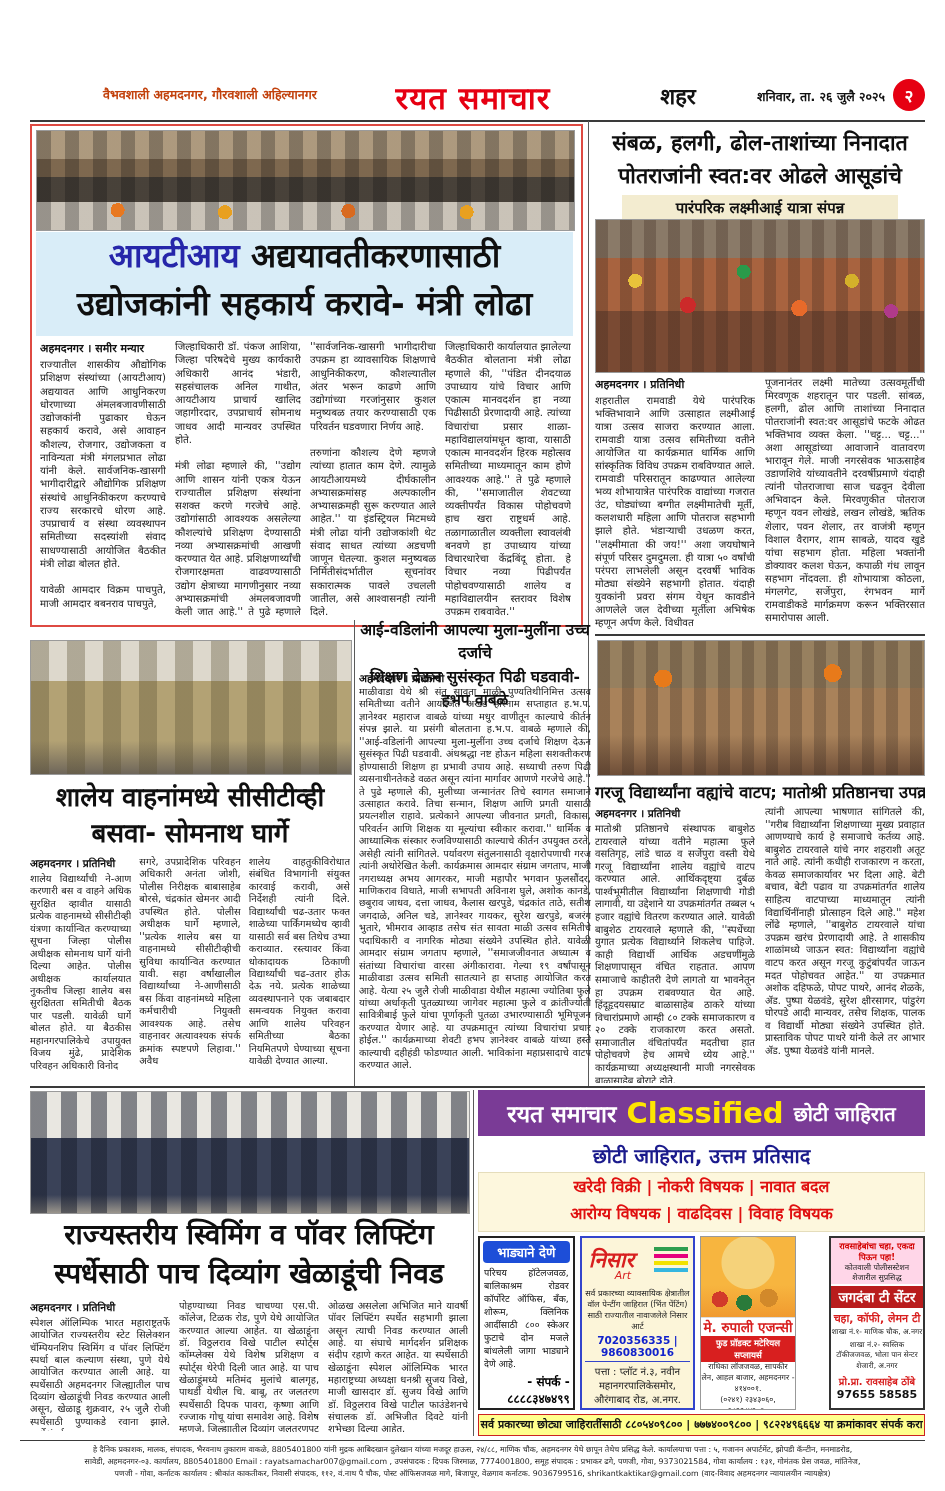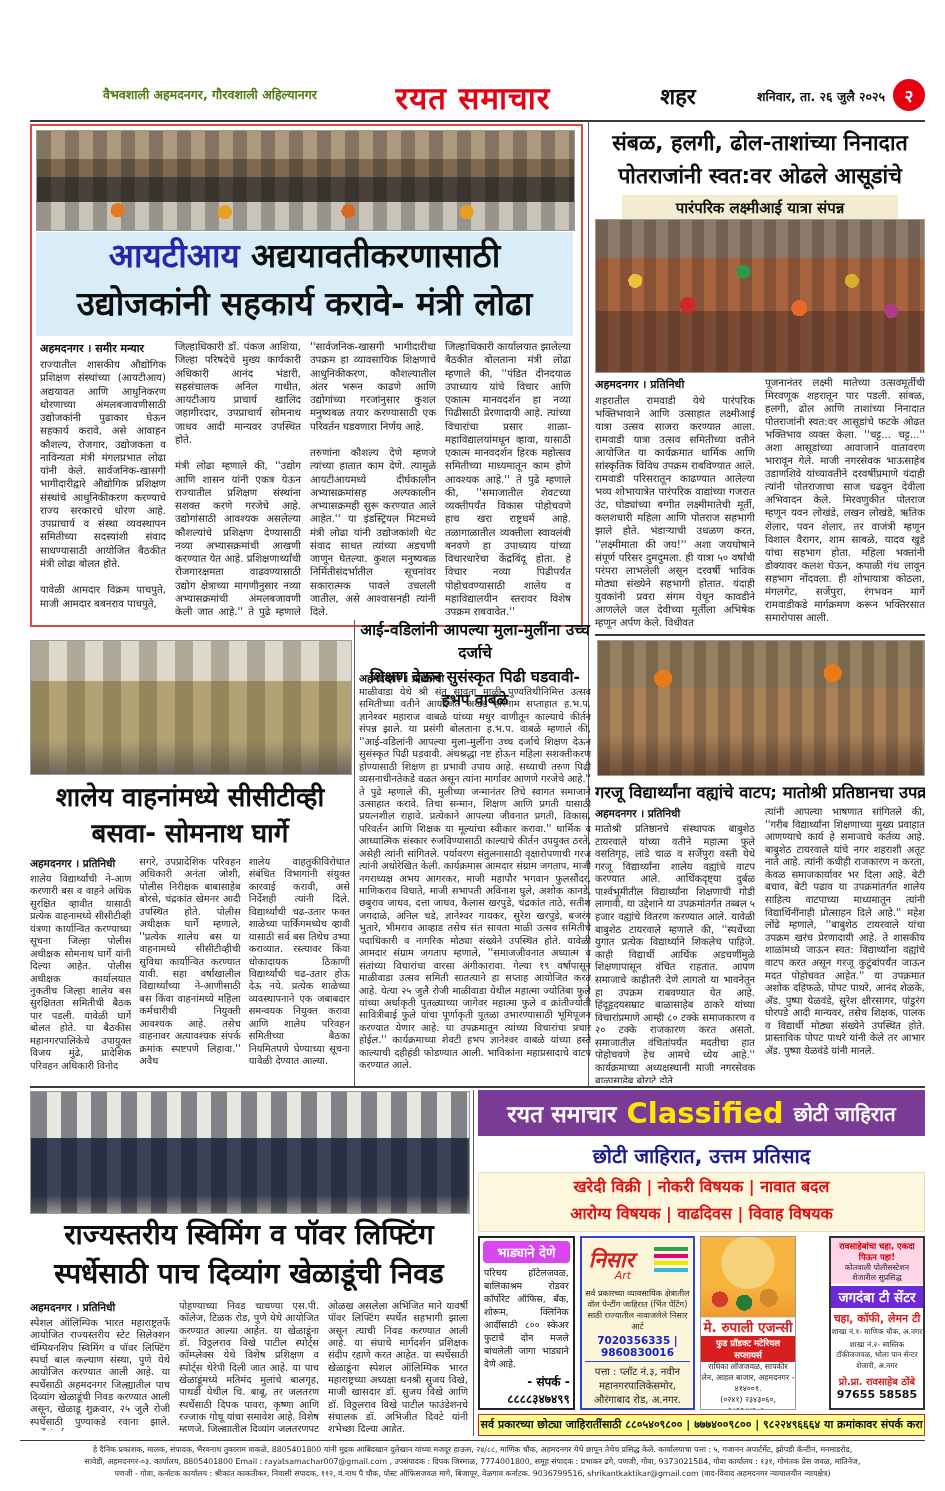--- a/index.html
+++ b/index.html
@@ -10,21 +10,21 @@
   }
   .abs { position:absolute; }
   .hrule { position:absolute; height:2px; background:#3a3a3a; }
   .vrule { position:absolute; width:1px; background:#5a5a5a; }
   .just { text-align:justify; color:#1b1b1b; white-space:pre-line; overflow:hidden; }
   .byline { font-weight:bold; font-size:11px; color:#111; margin-bottom:3px; }
   .cols { display:flex; }
   .col { flex:1; overflow:hidden; }
 
   
-  .tagline { font-size:12.5px; font-weight:bold; color:#4d7c0f; text-align:center; }
+  .tagline { font-size:12.5px; font-weight:bold; color:#c2410c; text-align:center; }
   .masthead { font-size:31px; font-weight:bold; color:#e60012; text-align:center; letter-spacing:1px; }
   .section-label { font-size:22px; font-weight:bold; color:#111; text-align:center; }
   .edition-date { font-size:12.5px; font-weight:bold; color:#111; text-align:right; }
   .page-badge { width:32px; height:32px; border-radius:50%; background:#e60012; color:#fff;
     font-size:17px; font-weight:bold; display:flex; align-items:center; justify-content:center; }
 
   
   .photo { border:1px solid #9a9a9a; }
   .photo-dais { background:
     radial-gradient(circle at 15% 80%, #e87820 0 7px, transparent 7px),
@@ -66,21 +66,21 @@
   
   .cls-bar { background:#7a3b96; display:flex; align-items:center; justify-content:center; gap:10px; }
   .cls-brand { color:#fff; font-size:23px; font-weight:bold; }
   .cls-en { color:#ffe500; font-size:29px; font-weight:bold; }
   .cls-mr { color:#fff; font-size:20px; font-weight:bold; }
   .cls-tagline { color:#1a1a8c; font-size:20px; font-weight:bold; text-align:center; }
   .cls-cats { background:#fdf7dd; border:1px solid #e5ddbb; text-align:center; color:#e01010; font-weight:bold; font-size:16px; line-height:1.7; }
   .ads { display:flex; gap:5px; }
   .ad { background:#fff; overflow:hidden; box-sizing:border-box; }
   .ad-rent { border:2px solid #222; padding:3px; }
-  .ad-rent-title { background:#d946ef; color:#fff; font-size:13px; font-weight:bold; text-align:center; border-radius:4px; padding:2px 0; }
+  .ad-rent-title { background:#1d4ed8; color:#fff; font-size:13px; font-weight:bold; text-align:center; border-radius:4px; padding:2px 0; }
   .ad-rent-body { font-size:9.3px; text-align:justify; padding:3px 1px; color:#111; }
   .ad-contact { font-size:12px; font-weight:bold; text-align:right; }
   .ad-nisar { border:2px solid #3344cc; background:#fcf5d9; padding:3px; text-align:center; }
   .nisar-logo { position:relative; height:46px; }
   .nisar-mr { color:#d81f1f; font-size:21px; font-weight:bold; font-style:italic; position:absolute; left:4px; top:4px; }
   .nisar-en { color:#d81f1f; font-size:11px; font-style:italic; position:absolute; left:30px; top:28px; }
   .nisar-stripes { position:absolute; right:2px; top:6px; display:flex; flex-direction:column; gap:3px; }
   .nisar-stripes span { width:34px; height:4px; display:block; }
   .ad-nisar-body { font-size:8.2px; color:#222; }
   .ad-nisar-phones { font-size:10.5px; font-weight:bold; color:#1122cc; margin-top:3px; }
@@ -92,21 +92,21 @@
     radial-gradient(circle at 46% 82%, #2a7a3a 0 8px, transparent 8px),
     radial-gradient(circle at 72% 76%, #d2892a 0 9px, transparent 9px),
     linear-gradient(180deg, #f7b53f 0 60%, #f09a2f 100%); }
   .rupali-title { color:#d81f1f; font-size:13.5px; font-weight:bold; }
   .rupali-sub { background:#d81f1f; color:#fff; font-size:8.6px; font-weight:bold; padding:1px 0; }
   .rupali-small { font-size:7.8px; color:#222; line-height:1.4; }
   .ad-jagdamba { border:2px solid #333; text-align:center;margin-left:28px; }
   .jag-pink { background:#ffd6e8; padding:2px 1px; }
   .jag-tag1 { color:#d40000; font-size:8.4px; font-weight:bold; }
   .jag-tag2 { color:#222; font-size:7.8px; }
-  .jag-title { background:#6d28d9; color:#fff; font-size:13.5px; font-weight:bold; padding:2px 0; margin-top:2px; }
+  .jag-title { background:#b91c1c; color:#fff; font-size:13.5px; font-weight:bold; padding:2px 0; margin-top:2px; }
   .jag-items { color:#d81f1f; font-size:11px; font-weight:bold; margin-top:2px; }
   .jag-branch { font-size:7.4px; color:#222; line-height:1.45; margin-top:2px; }
   .jag-prop { color:#d81f1f; font-size:9.8px; font-weight:bold; margin-top:3px; }
   .jag-phone { font-size:11px; font-weight:bold; color:#111; }
   .cls-strip { background:#ffff8c; border:1px solid #cc2222; color:#111; font-size:11px; font-weight:bold; text-align:center; line-height:20px; }
 
   .footer-line { font-size:7.8px; color:#222; text-align:center; line-height:1.55; }
 </style>
 </head>
 <body>

